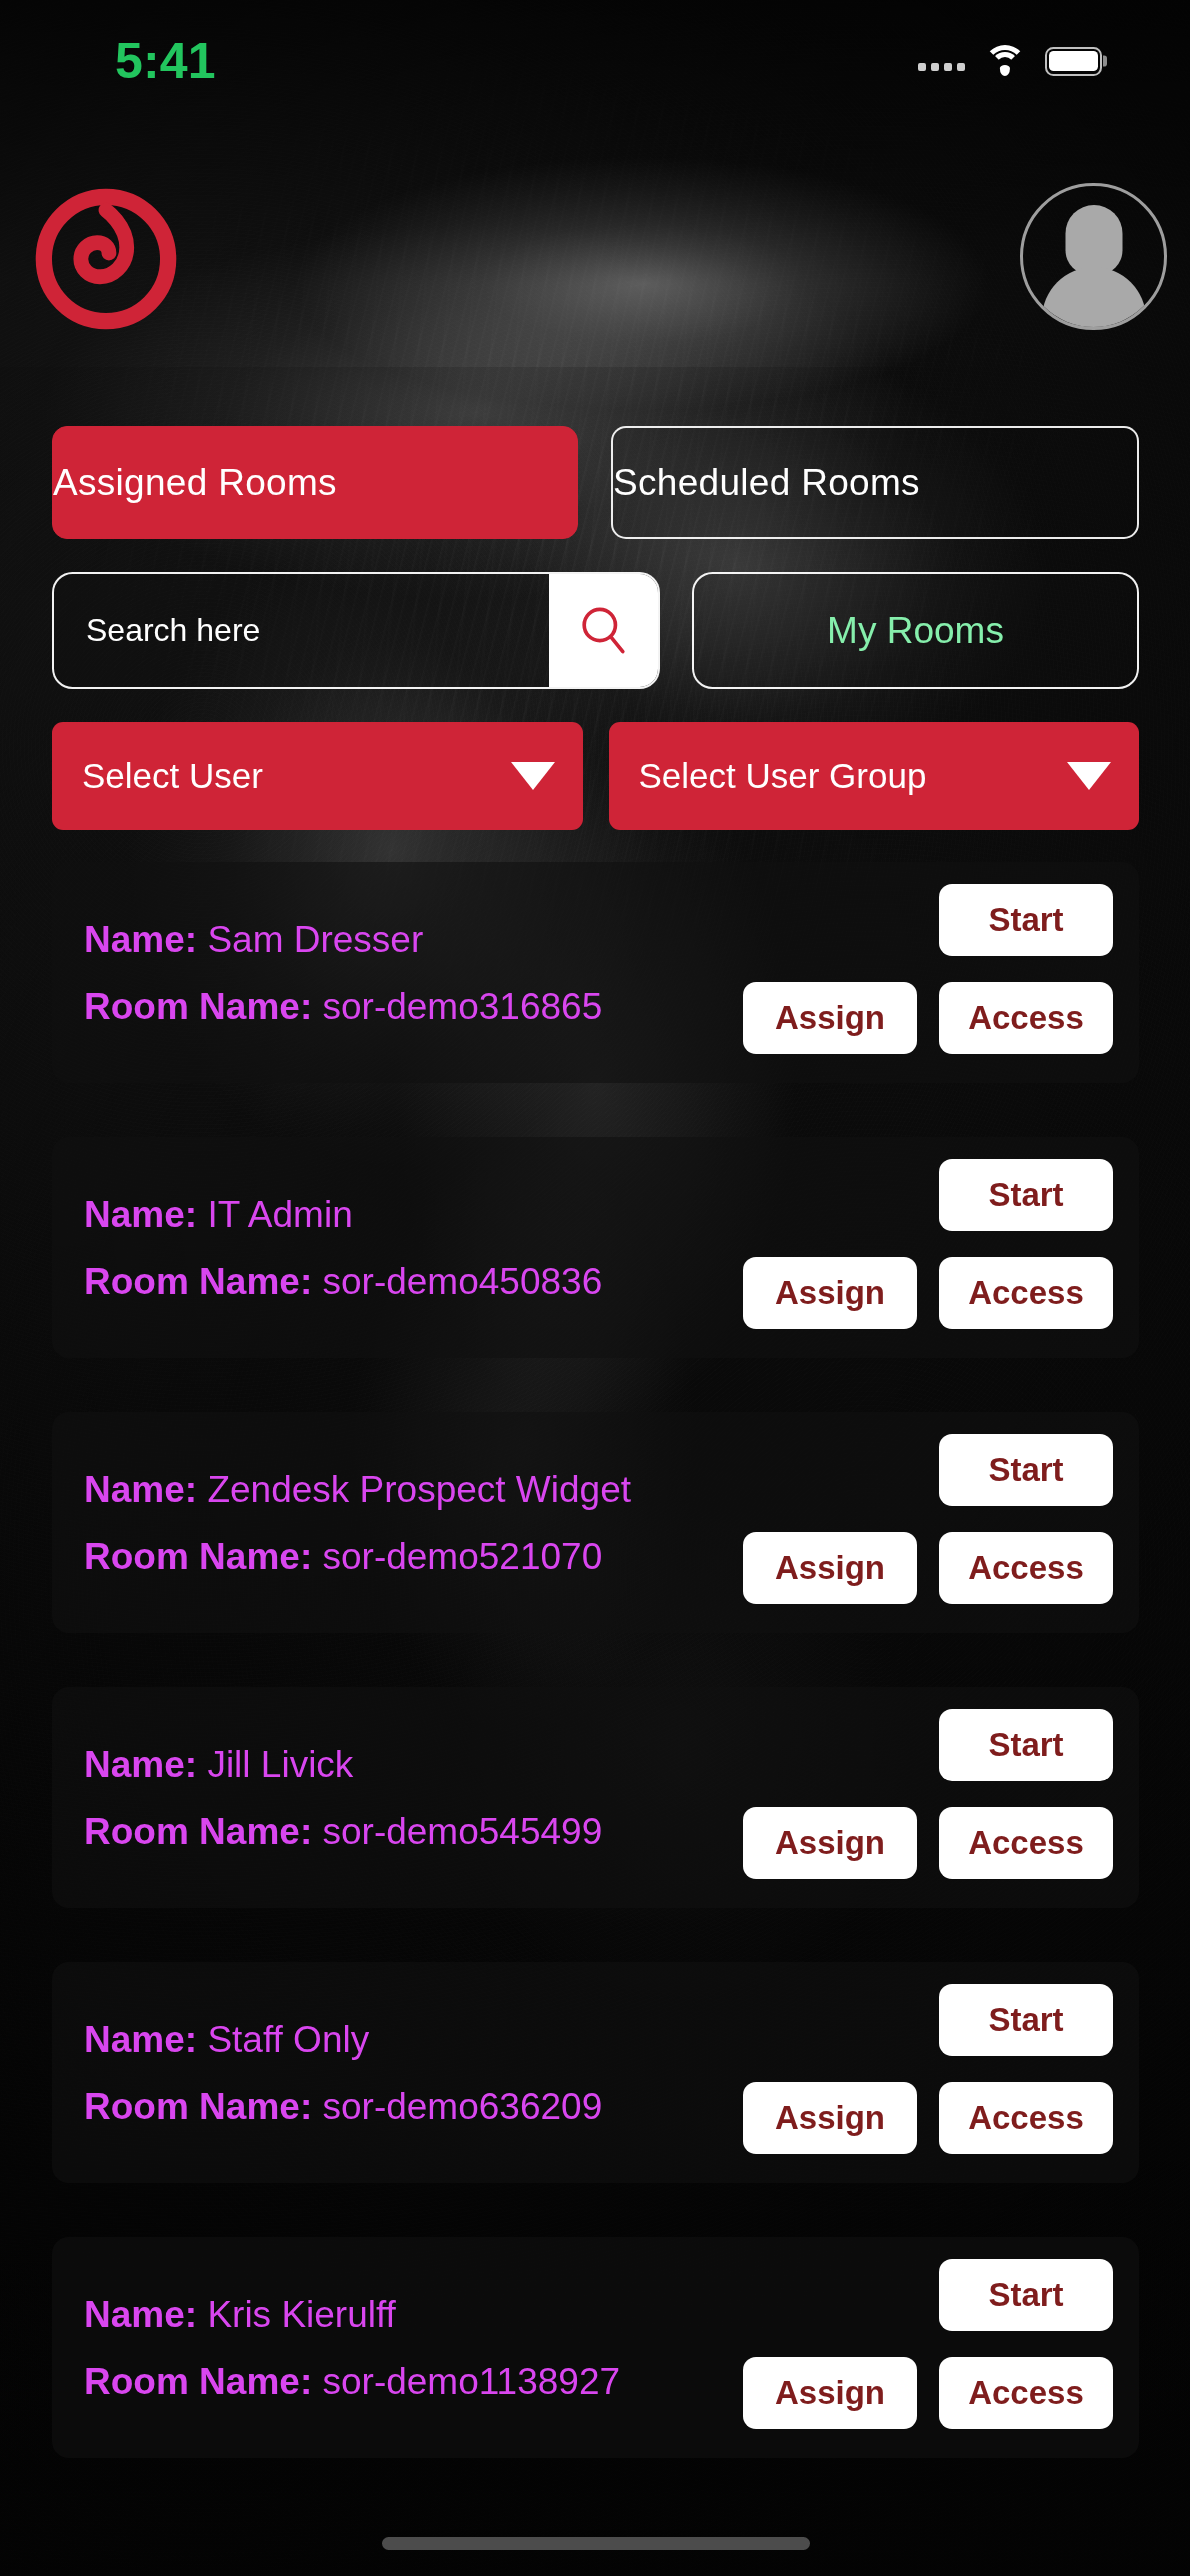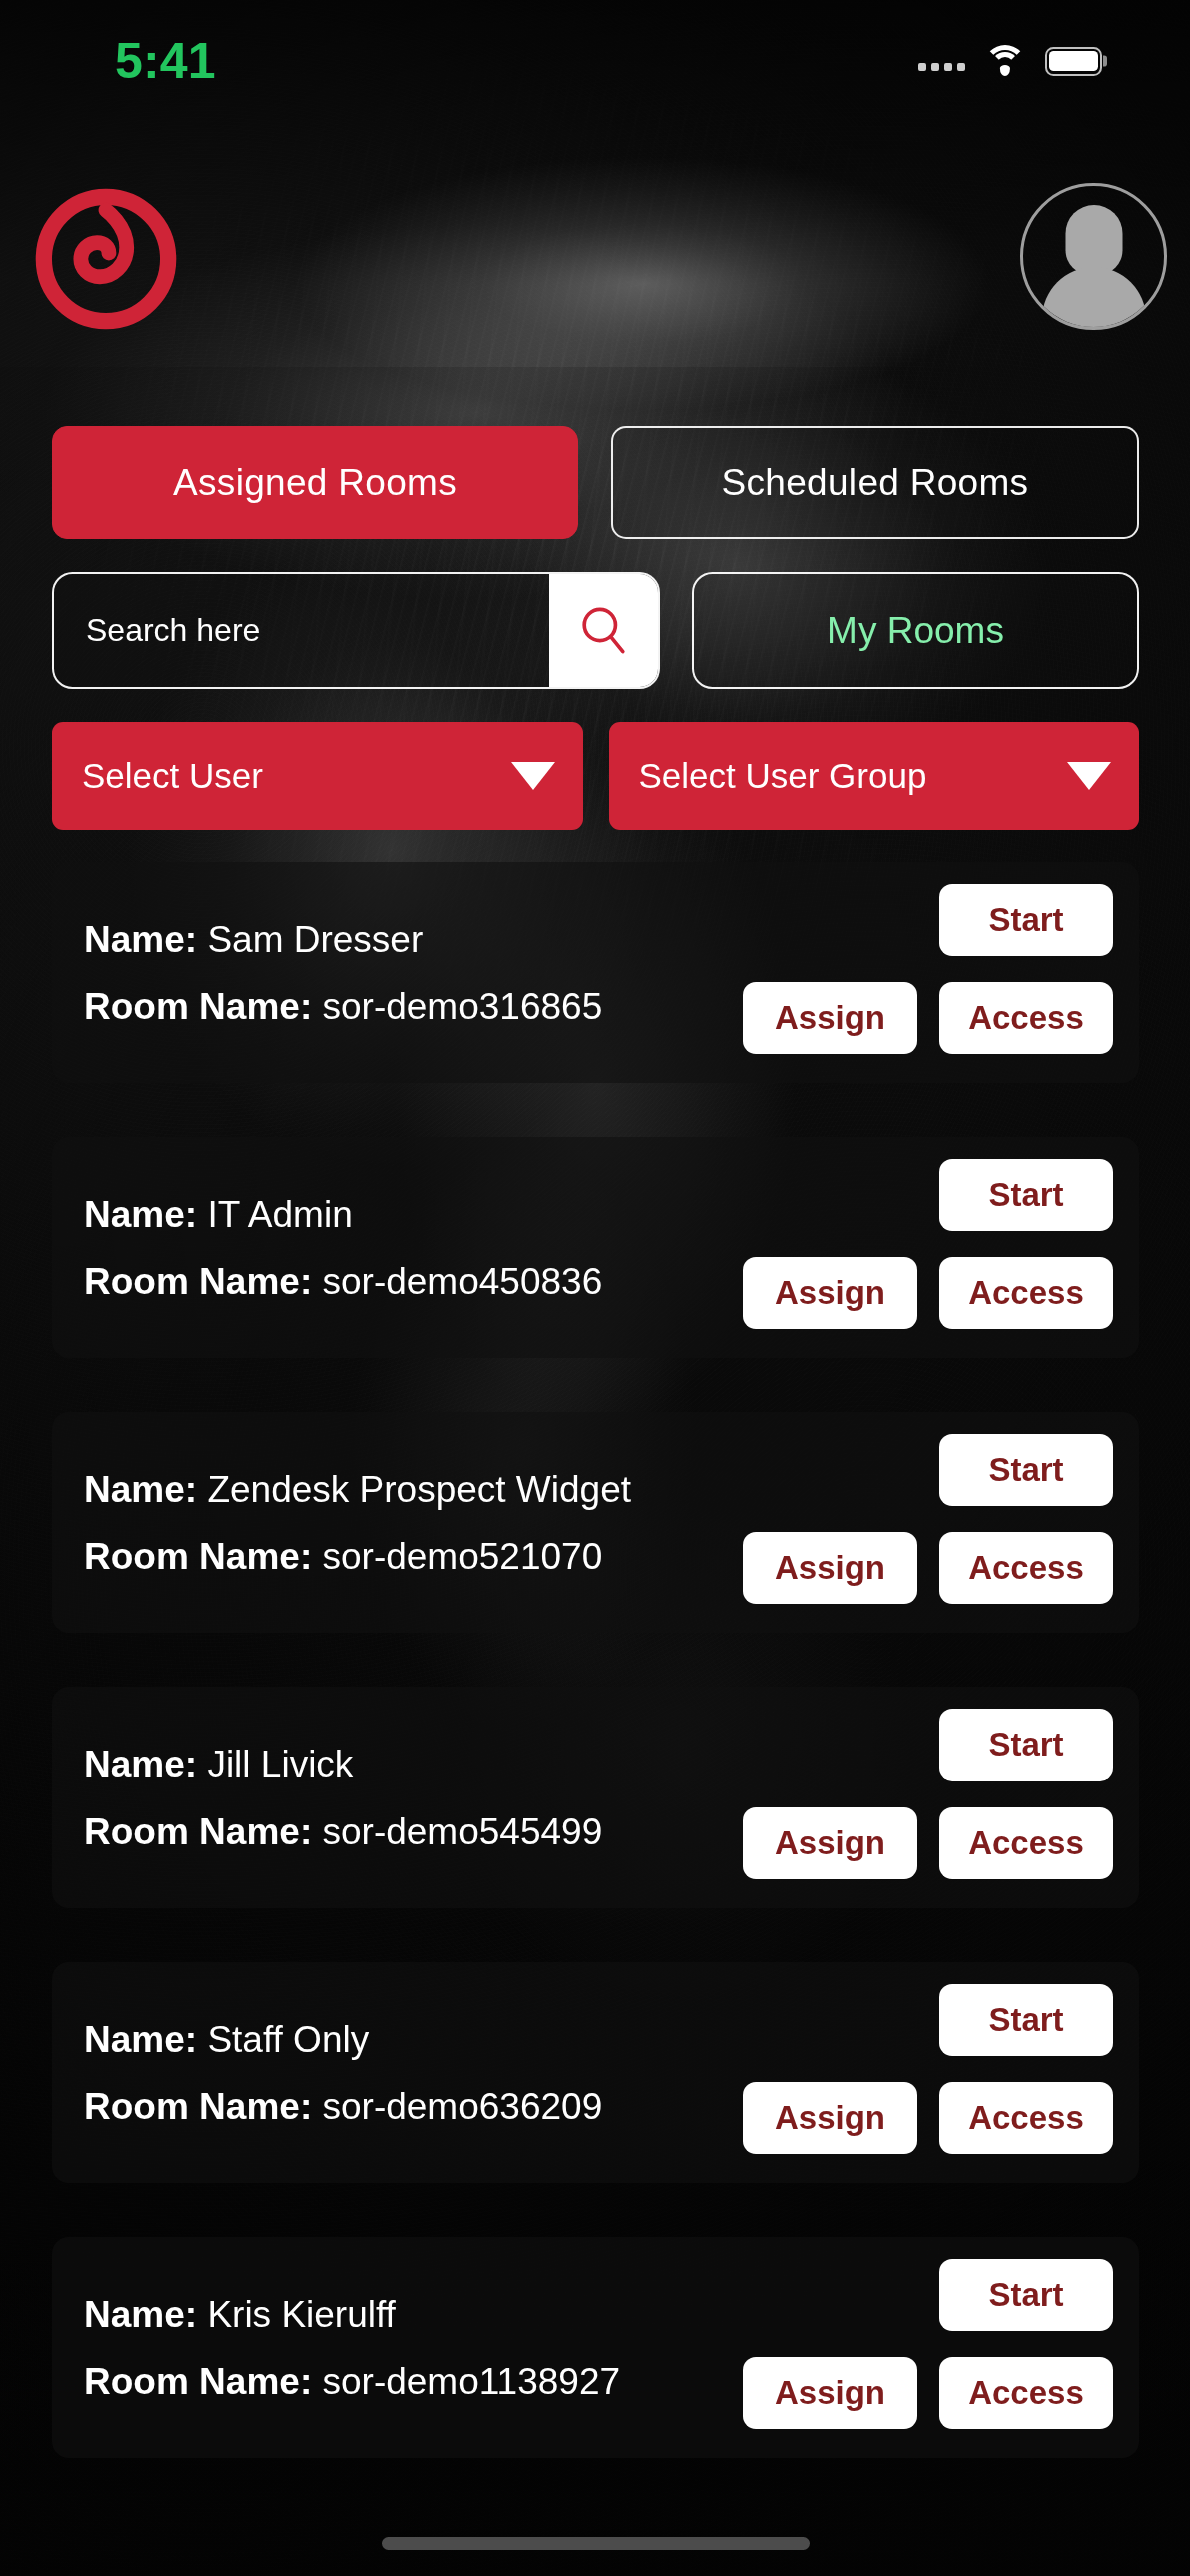--- a/index.html
+++ b/index.html
@@ -174,21 +174,21 @@
   
   .tabs {
     display: flex;
     gap: 33px;
     margin-top: 59px;
   }
   .tab {
     flex: 1;
     height: 113px;
     border-radius: 15px;
-    display: flex; align-items: center; justify-content: center;
+    display: flex; align-items: center; justify-content: flex-start;
     color: #fff;
     font-size: 37px;
     letter-spacing: 0.3px;
   }
   .tab.active {
     background: #cf2437;
     border: 1.9px solid #cf2437;
   }
   .tab.inactive {
     background: rgba(22,22,22,0.10);
@@ -276,21 +276,21 @@
     margin-bottom: 54px;
     padding: 0 32px;
   }
   .card-text {
     position: absolute;
     left: 32px;
     top: 50%;
     transform: translateY(-50%);
   }
   .card-line {
-    color: #ffffff;
+    color: #d946ef;
     font-size: 37px;
     line-height: 1.0;
     margin: 0;
     white-space: nowrap;
   }
   .card-line + .card-line { margin-top: 30px; }
   .card-line b { font-weight: 700; }
   .card-line span { font-weight: 400; }
 
   .card-actions {

